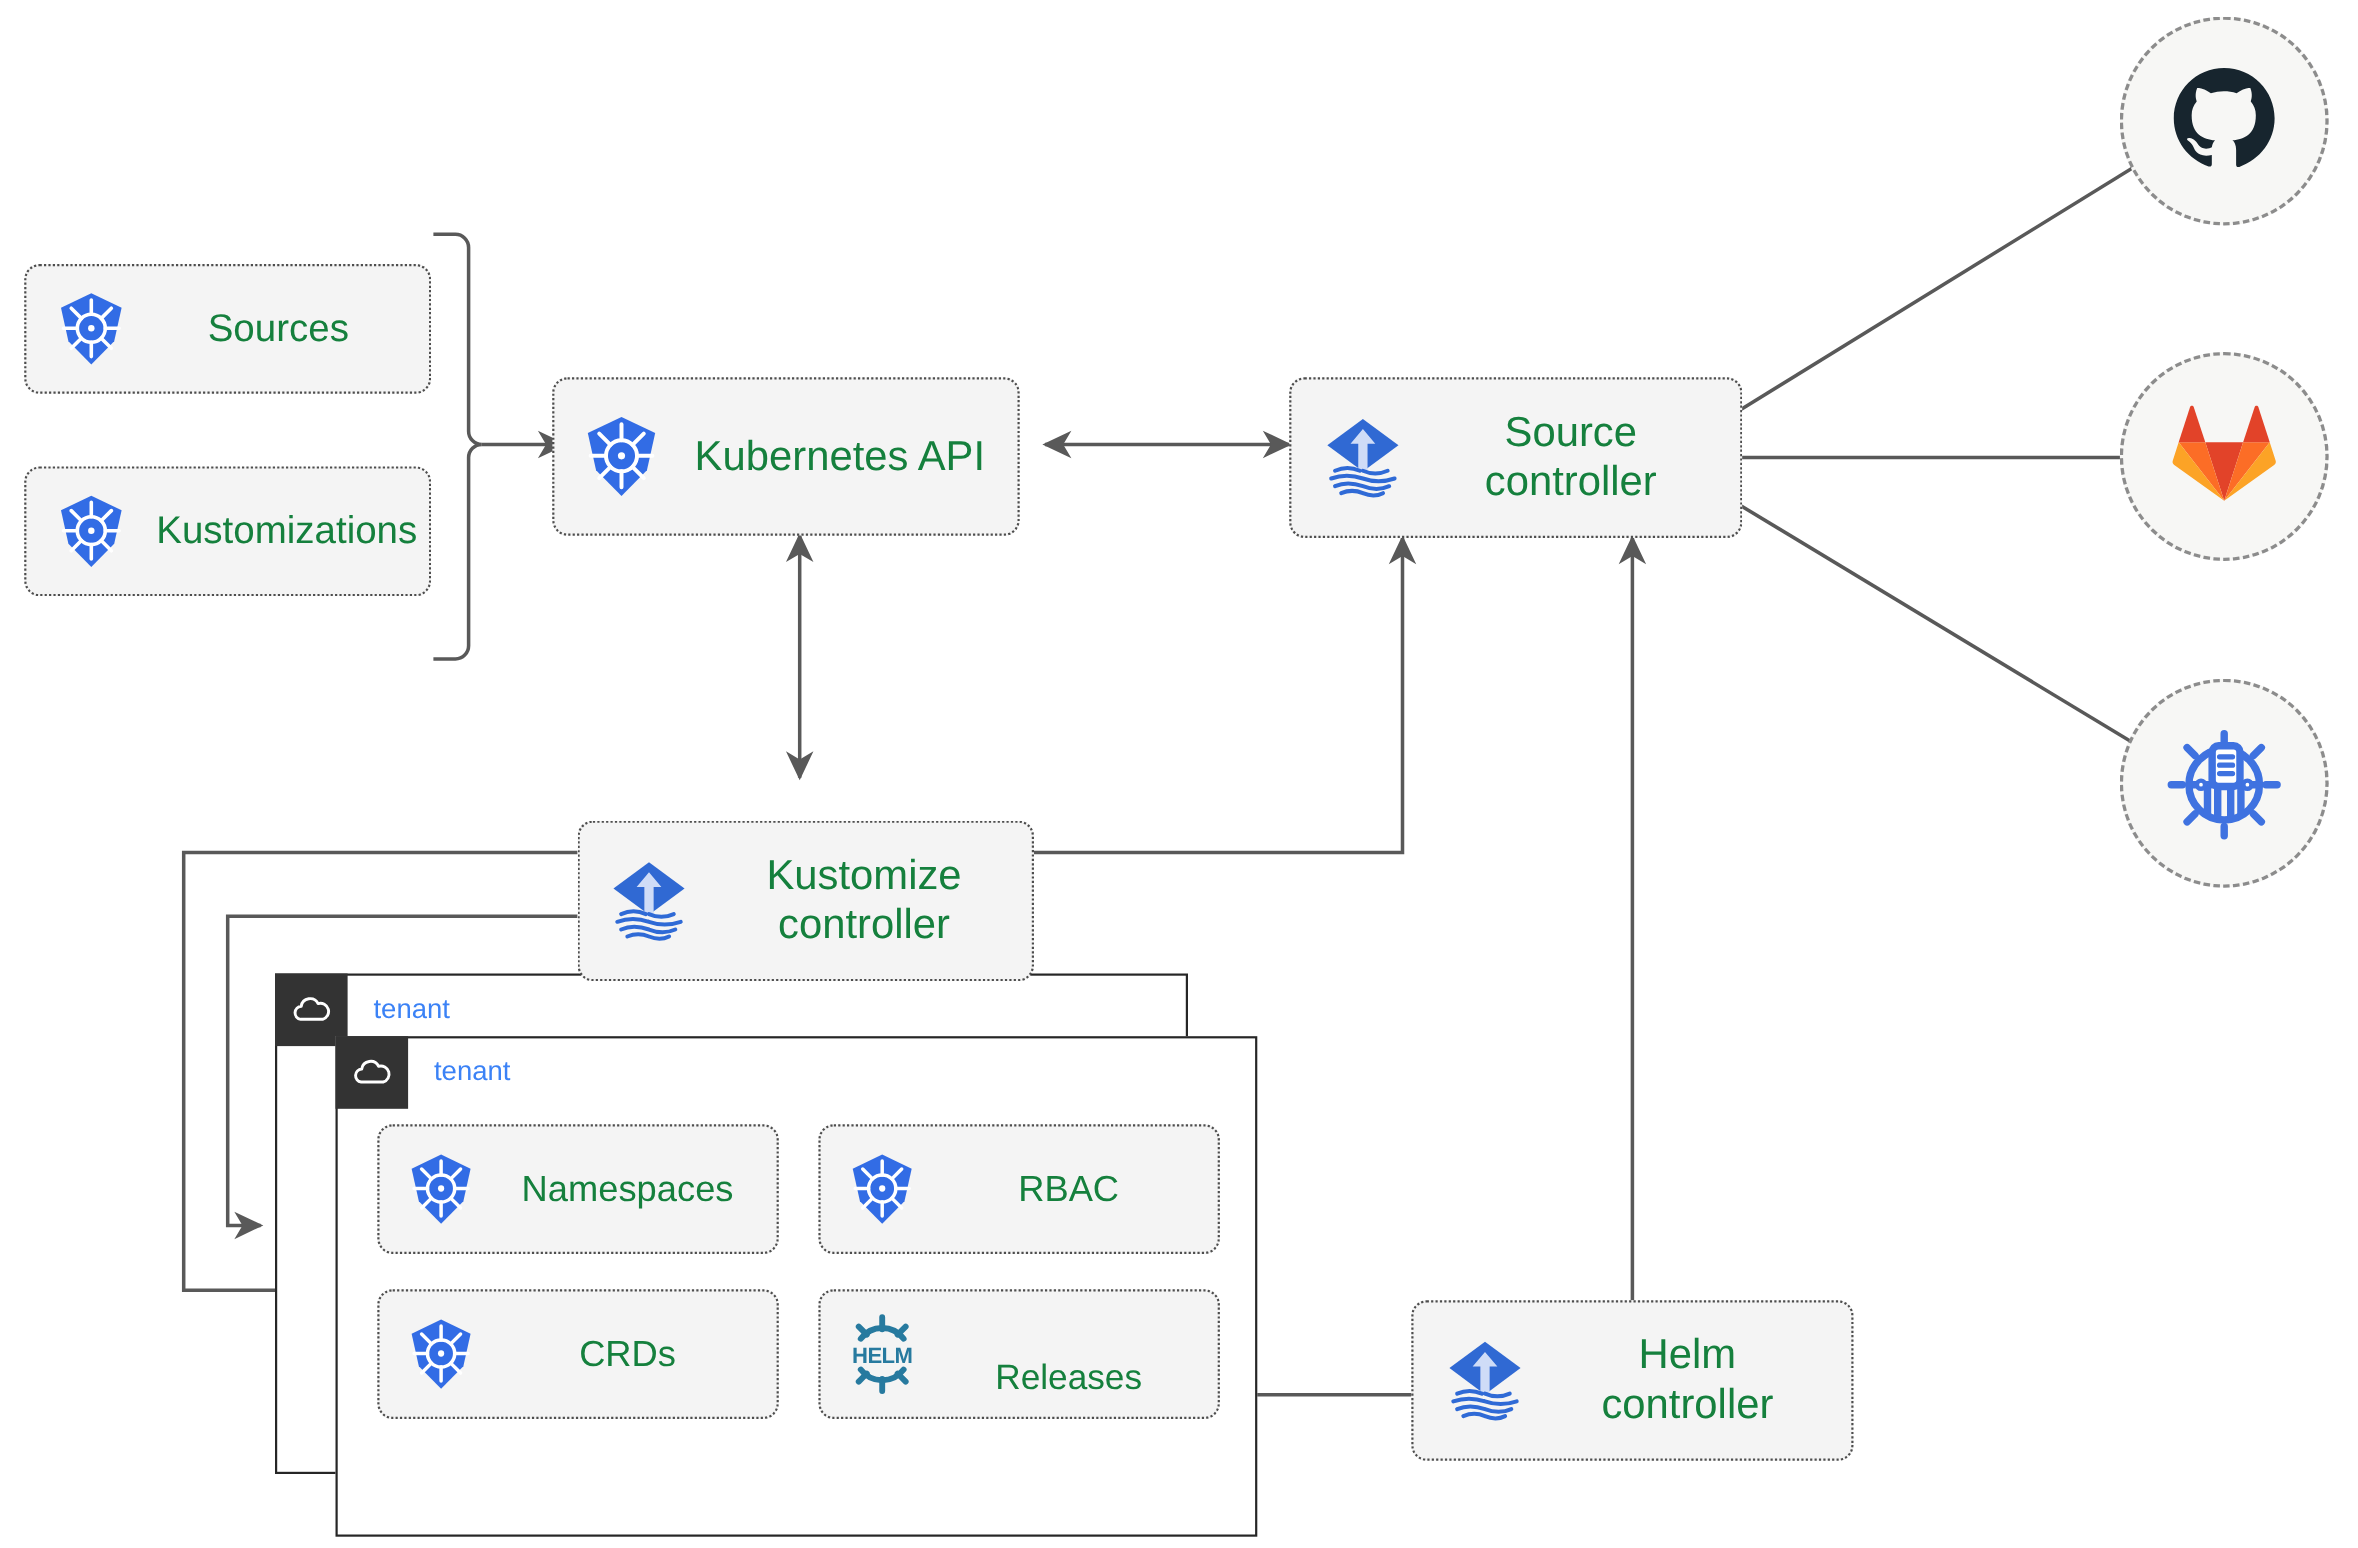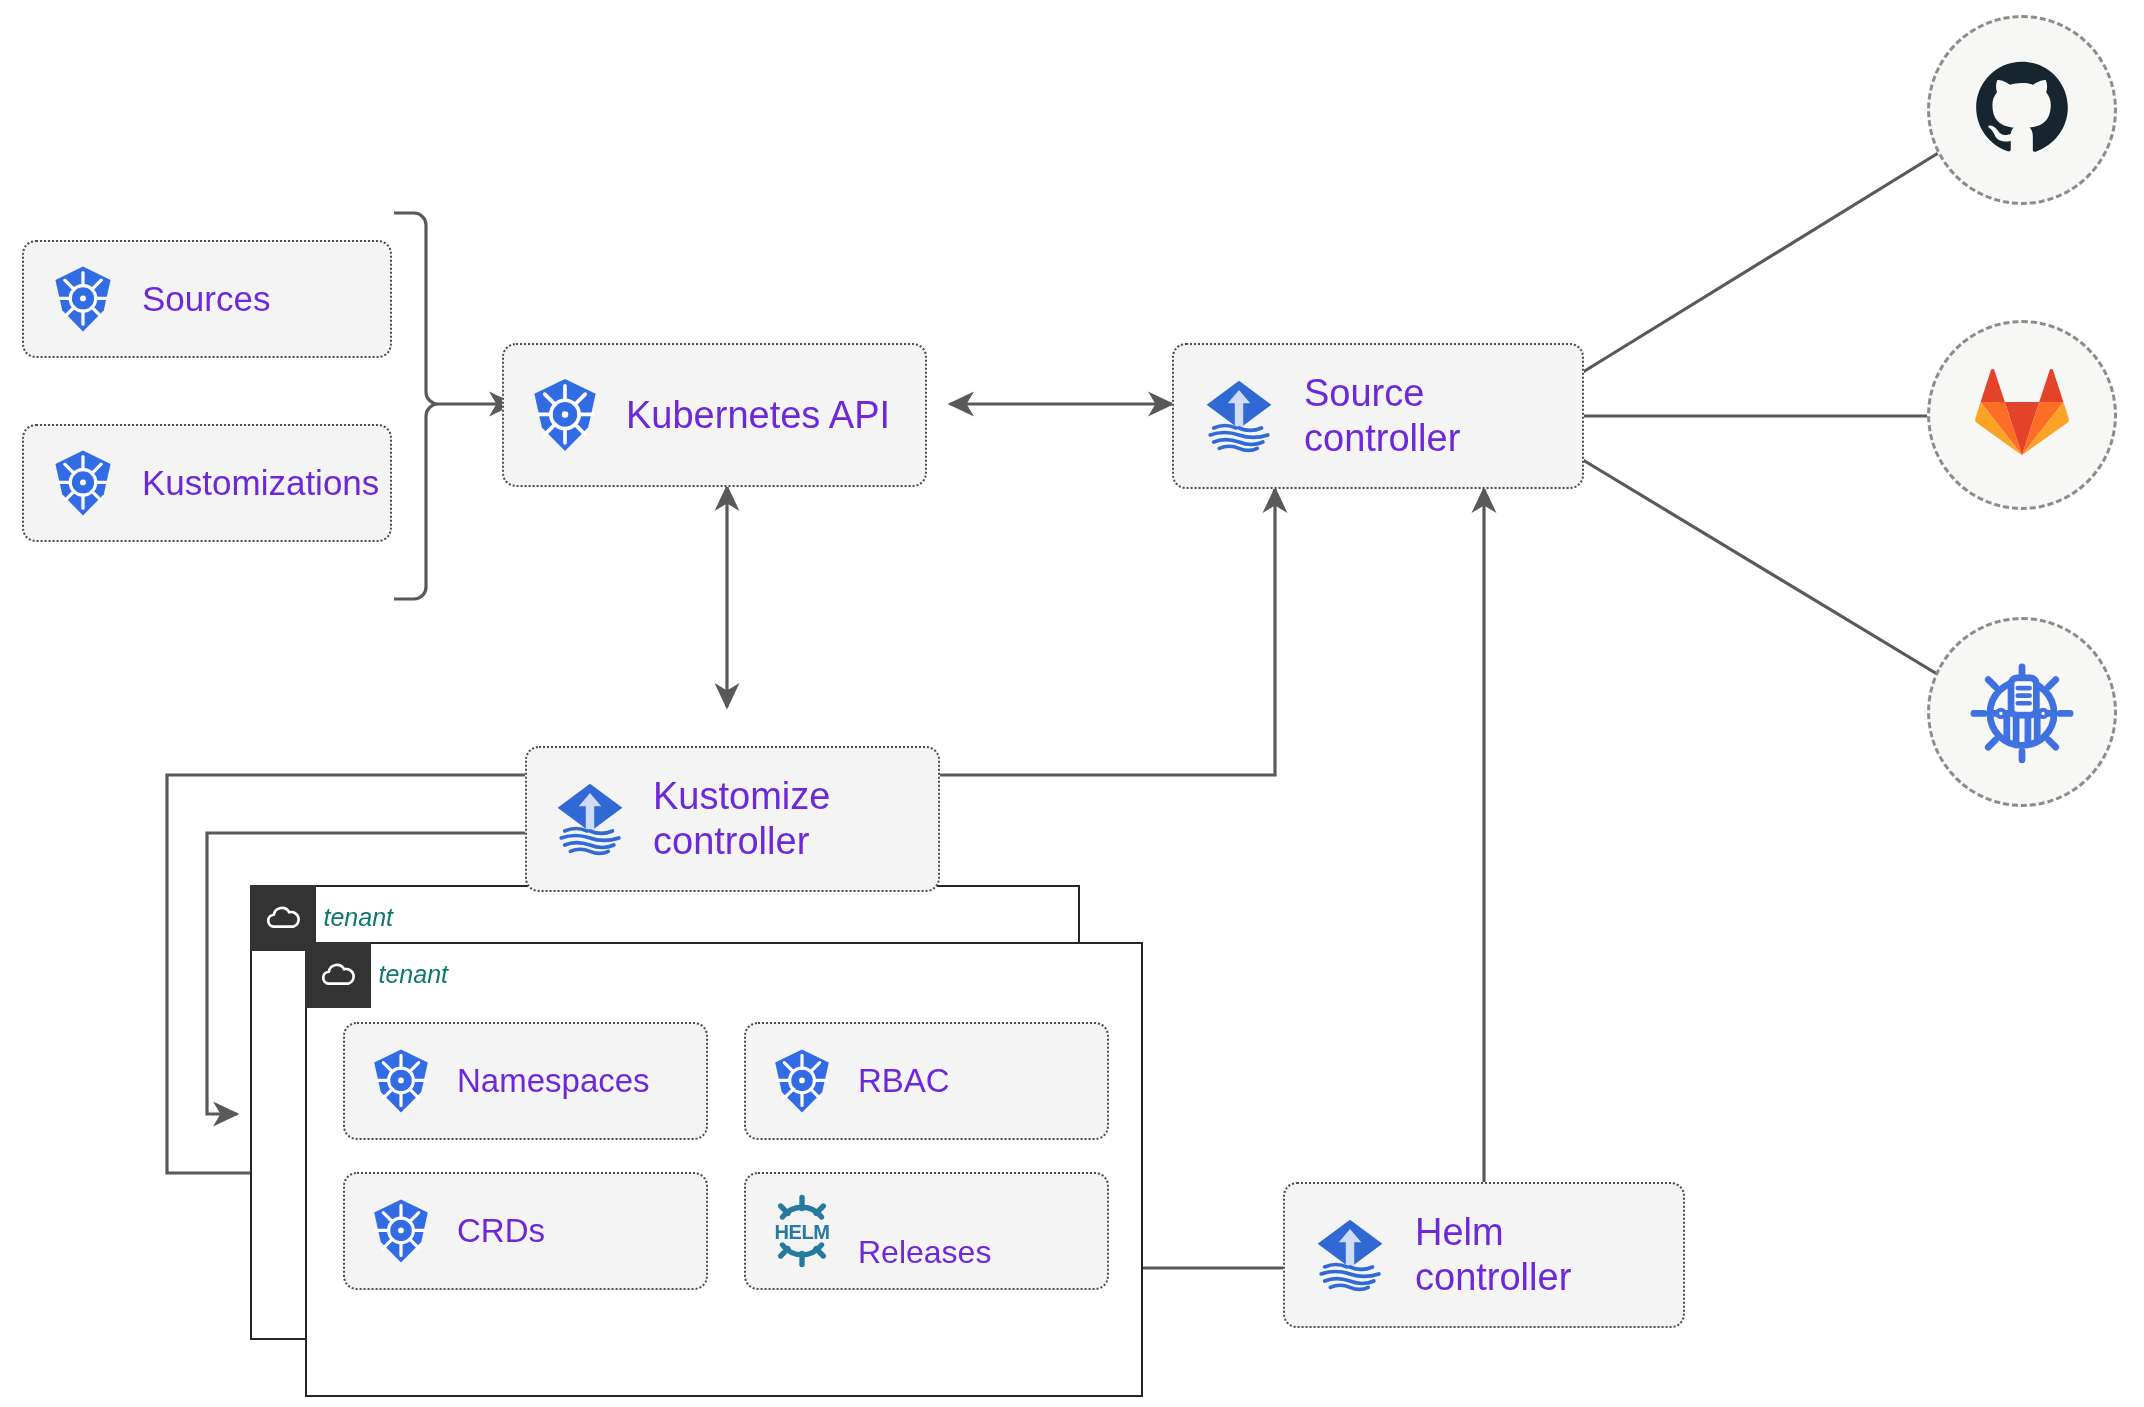--- a/index.html
+++ b/index.html
@@ -12,21 +12,21 @@
     position:absolute;
     background:#f4f4f4;
     border:2.5px dotted #4d4d4d;
     border-radius:14px;
     box-sizing:border-box;
     display:flex;align-items:center;
     z-index:3;
   }
   .node .ico{flex:0 0 auto;display:flex;align-items:center;justify-content:center;}
   .node .lbl{
-    flex:1 1 auto;color:#6d28d9;
+    flex:1 1 auto;text-align:center;color:#15803d;
     line-height:1.18;white-space:pre-line;
   }
 
   
   .circ{
     position:absolute;border-radius:50%;
     background:#f7f7f5;border:3px dashed #8c8c8c;
     box-sizing:border-box;display:flex;align-items:center;justify-content:center;
     z-index:3;
   }
@@ -38,21 +38,21 @@
   }
   .tenant .hdr{
     position:absolute;left:-2.5px;top:-2.5px;height:66px;
     display:flex;align-items:center;
   }
   .tenant .hdr .cloudbox{
     width:66px;height:66px;background:#333333;
     display:flex;align-items:center;justify-content:center;
   }
   .tenant .hdr .tname{
-    padding-left:8px;color:#0f766e;font-size:25px;font-style:italic;
+    padding-left:24px;color:#3b82f6;font-size:25px;
   }
   .tenant-inner{z-index:4;}
   .tenant-inner .node{z-index:5;}
 </style>
 </head>
 <body>
 
 <div id="stage">
 
   <svg class="wires" viewBox="0 0 2144 1407" xmlns="http://www.w3.org/2000/svg">

